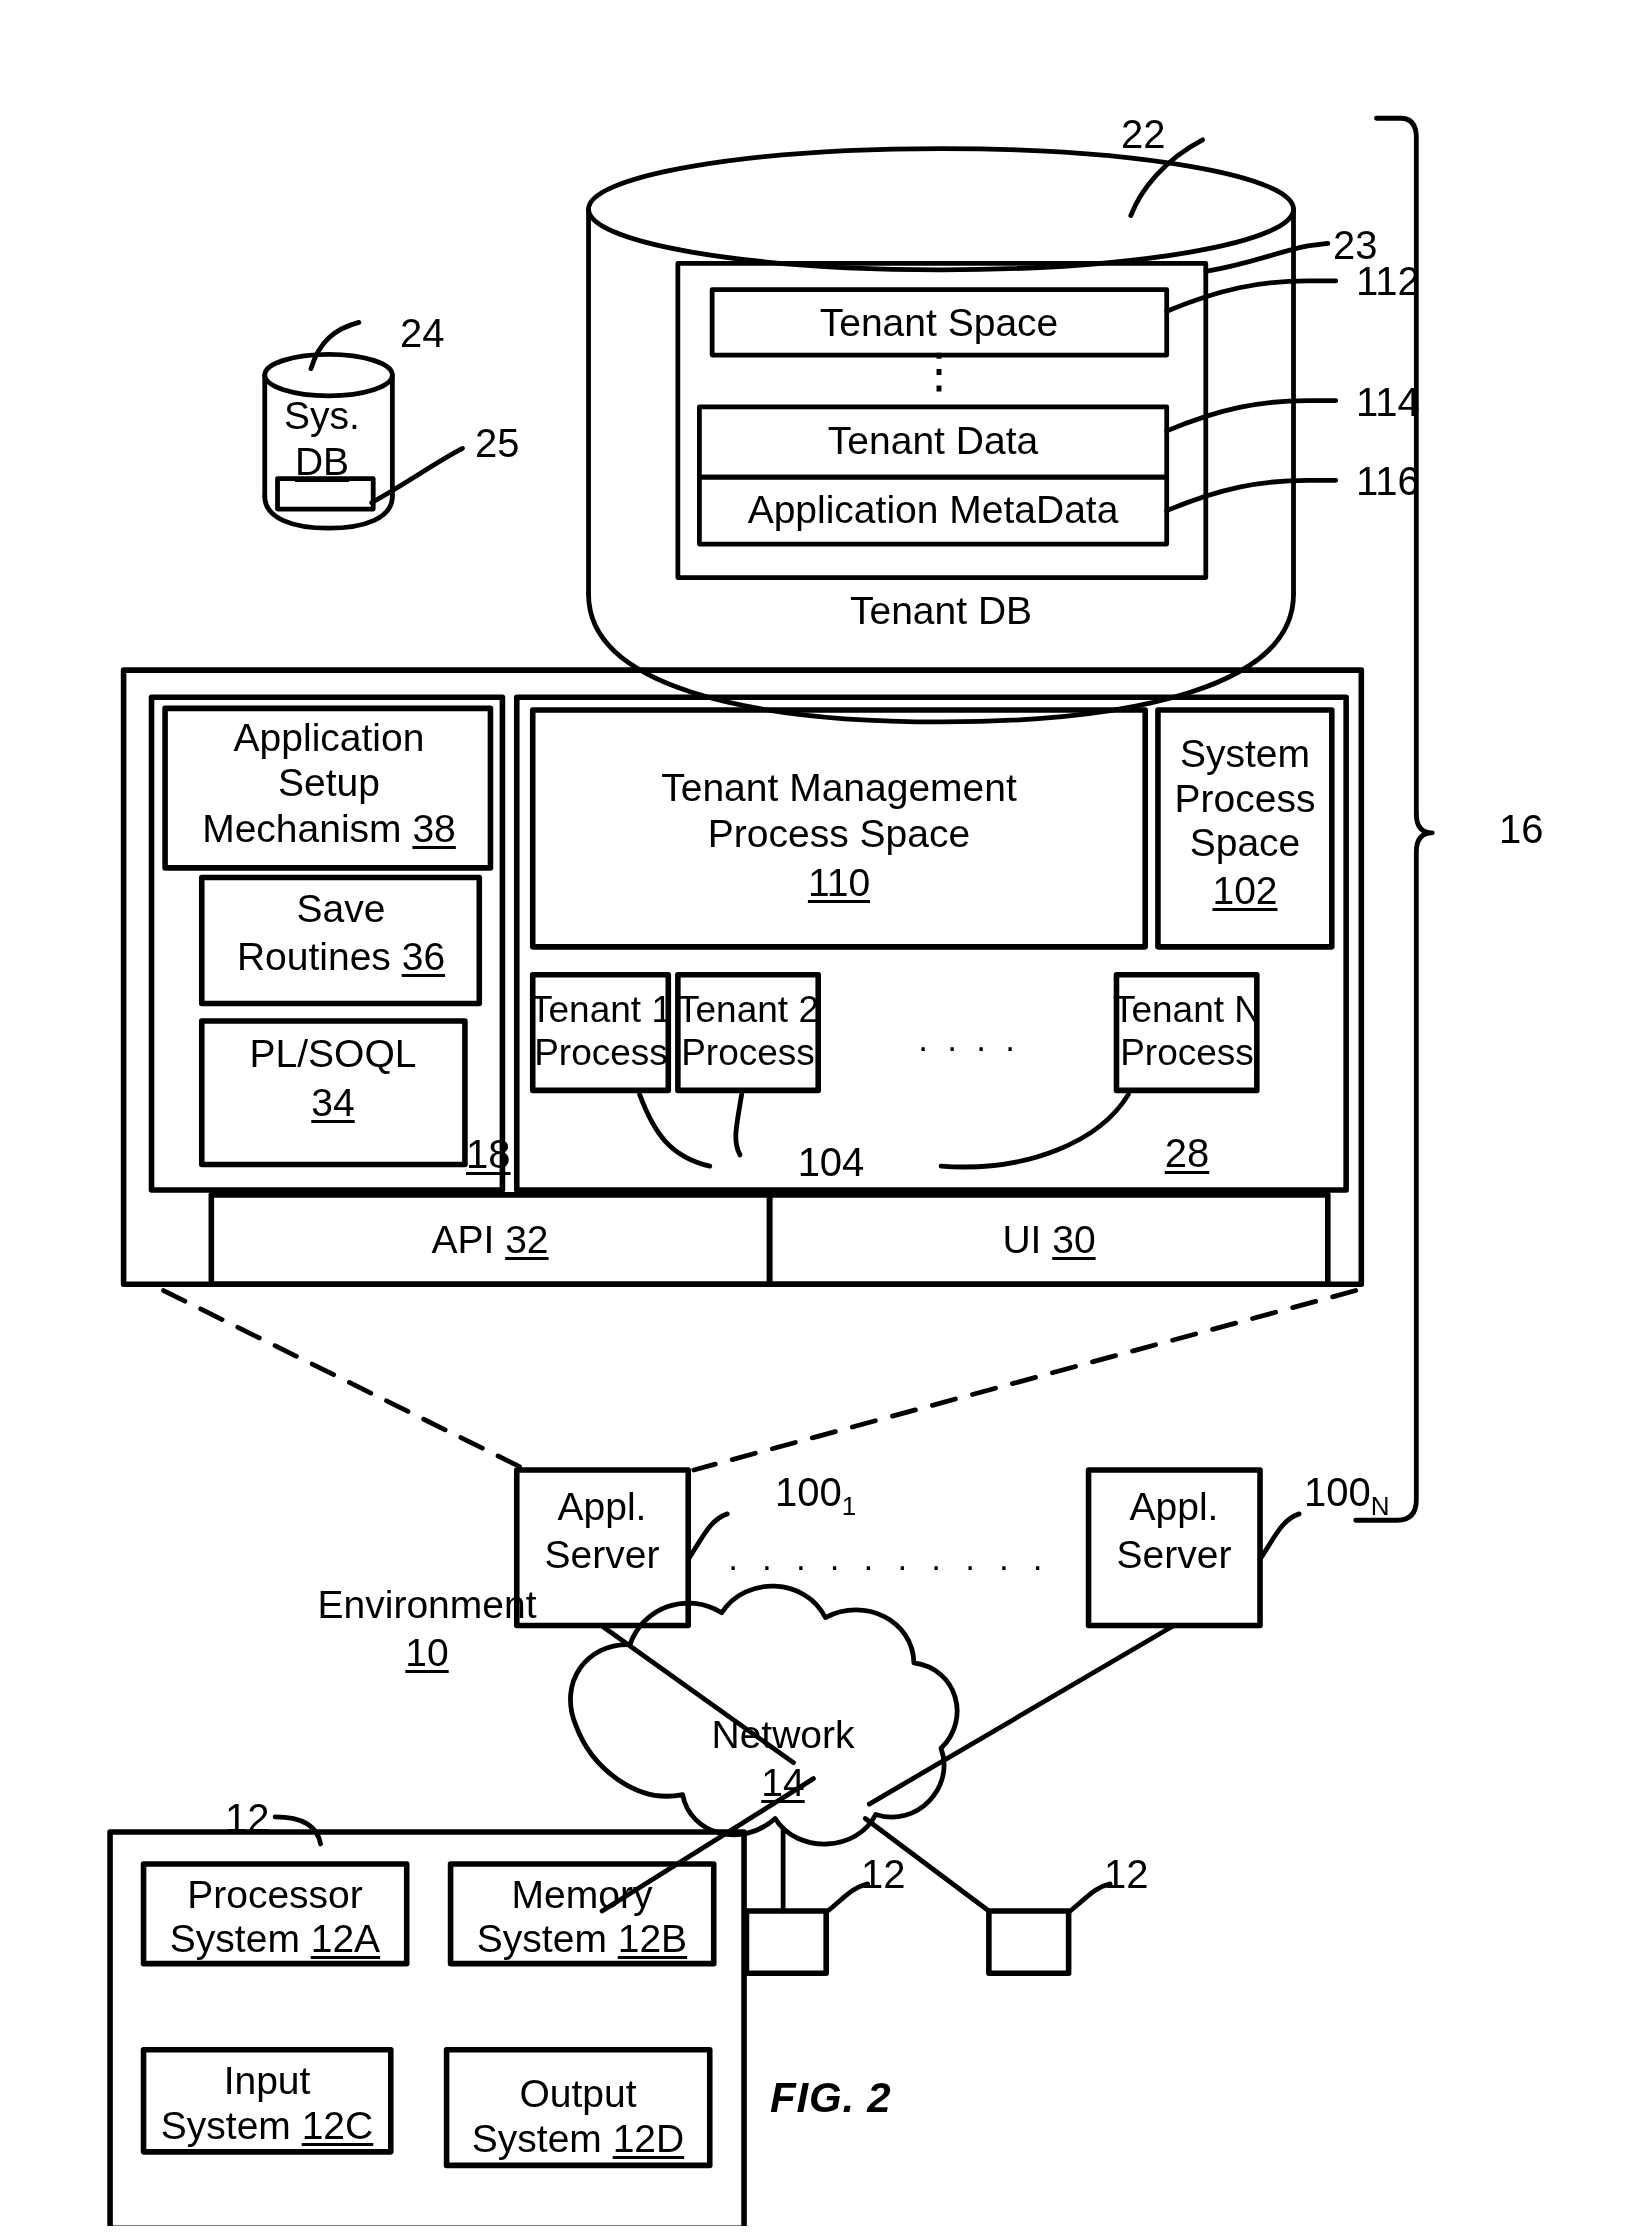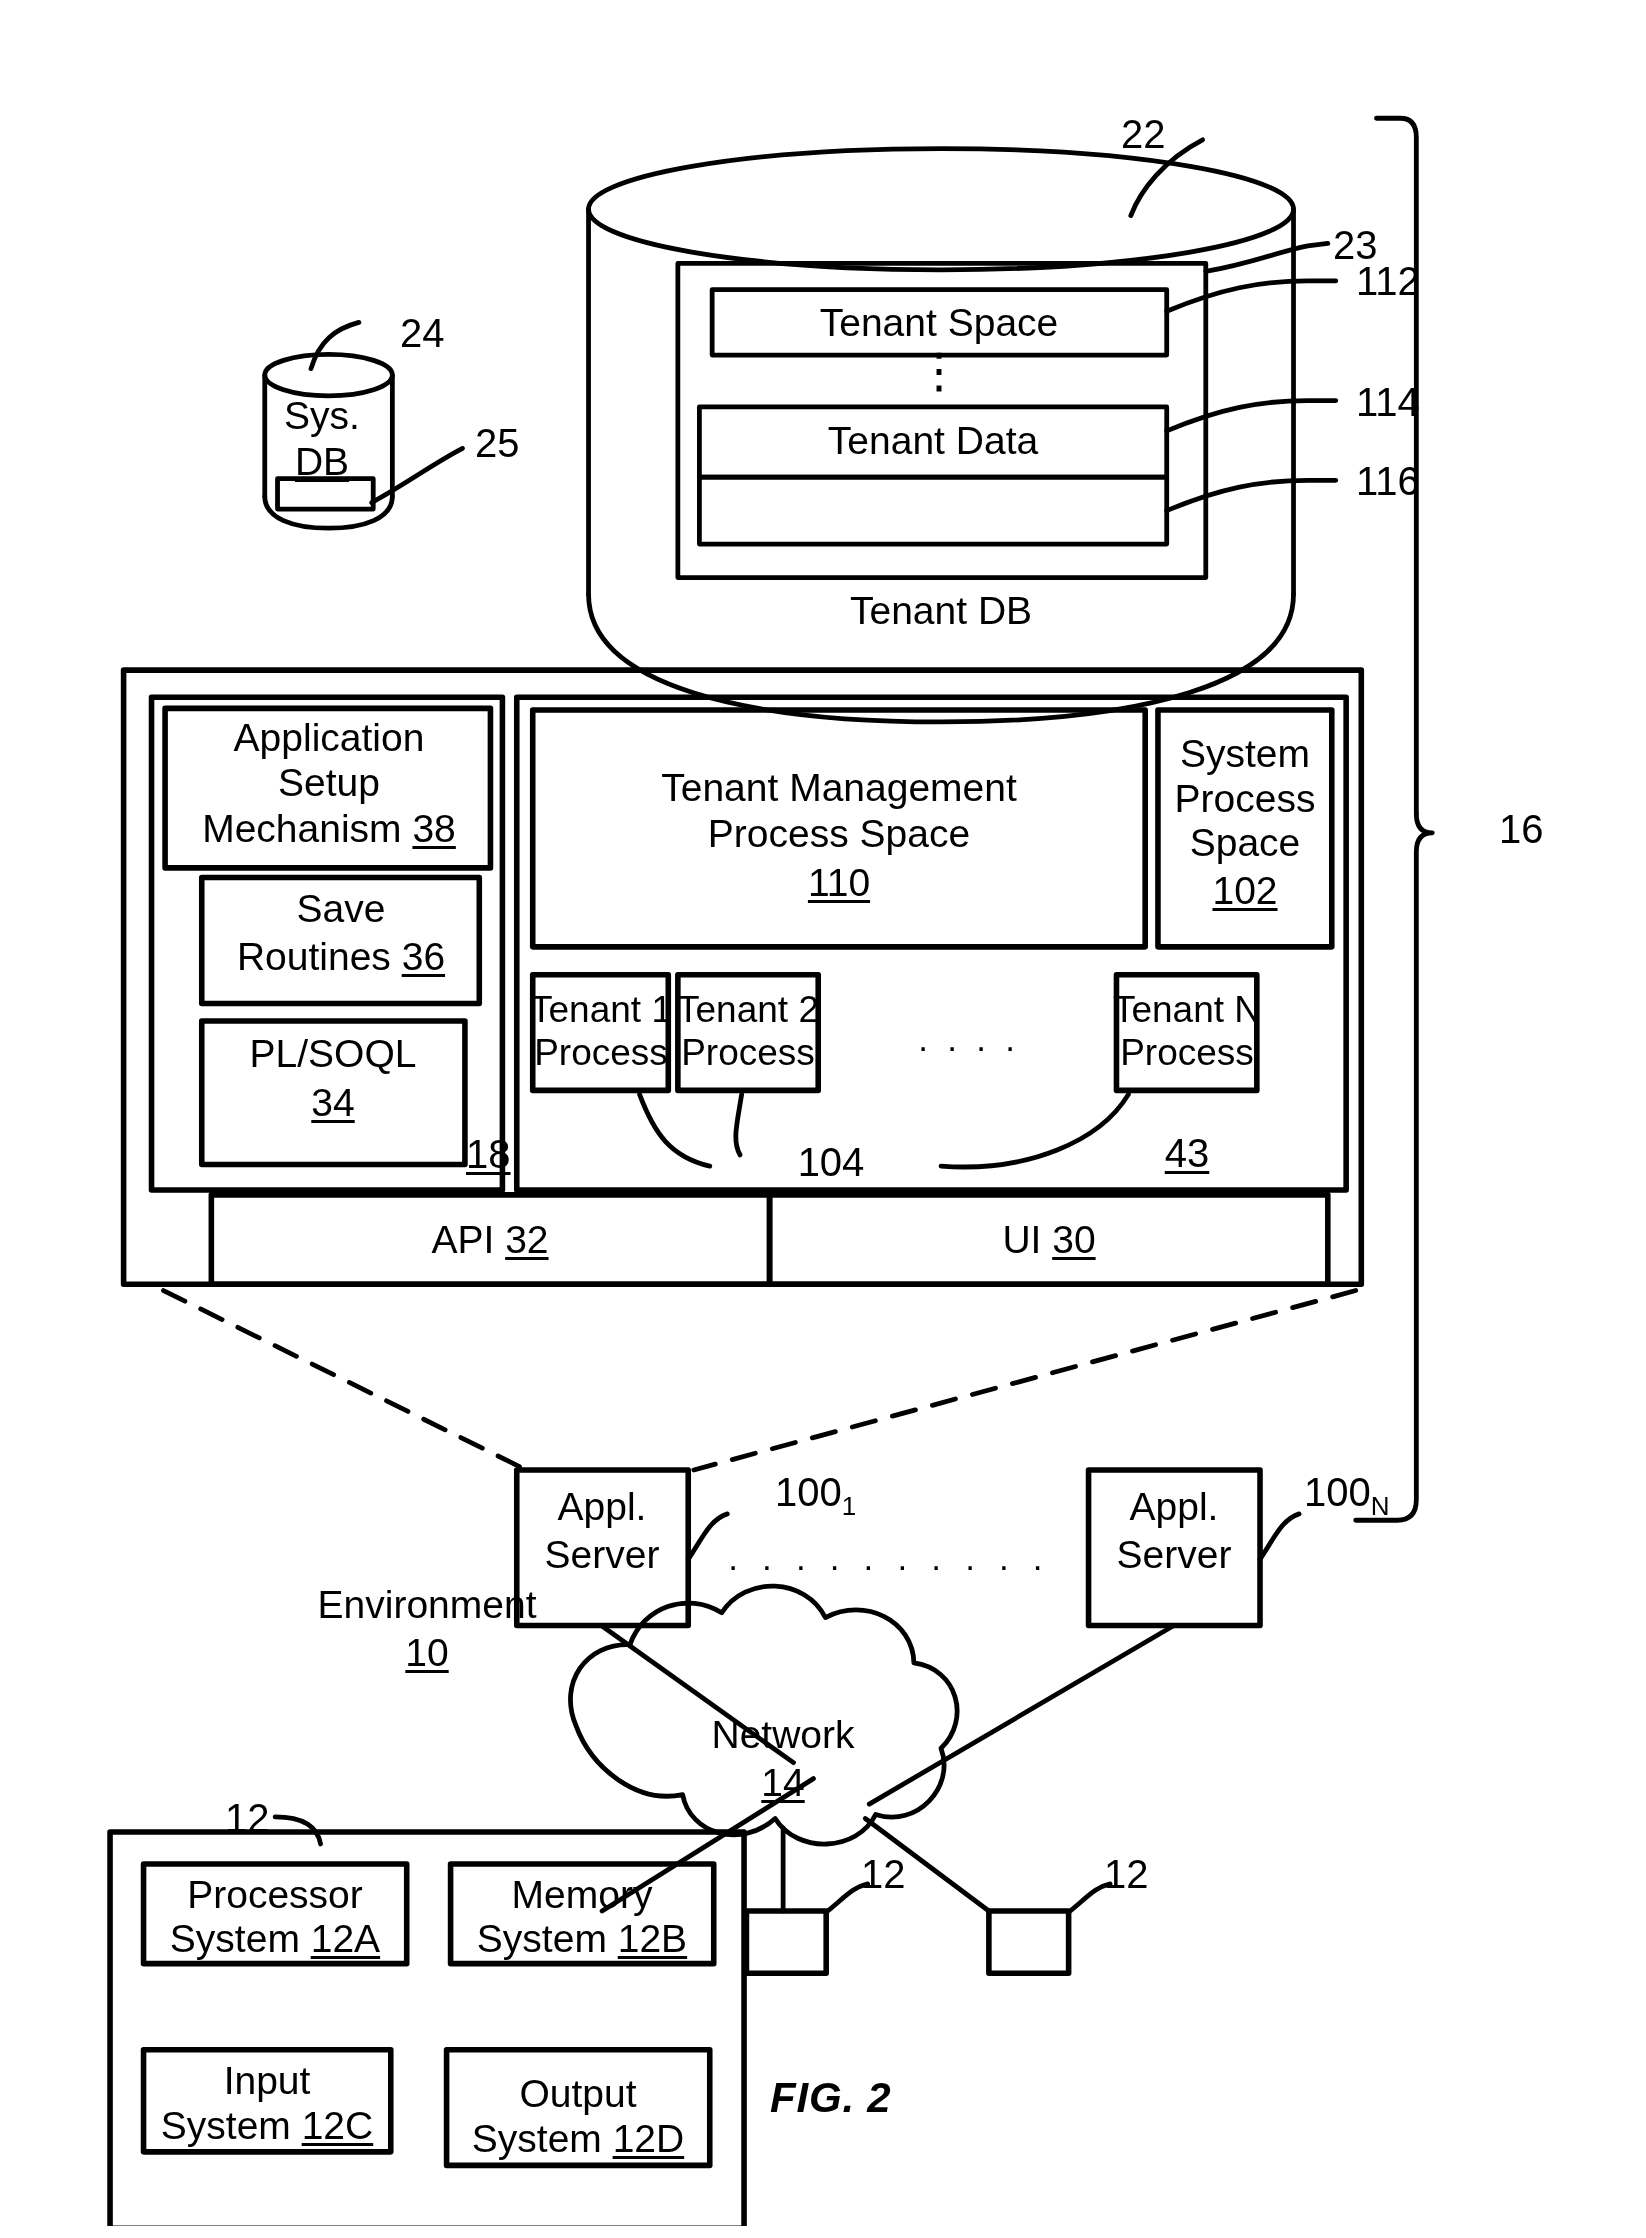--- a/index.html
+++ b/index.html
@@ -181,20 +181,21 @@
 
   <div class="lbl refnum" style="left:1121px; top:112px;">22</div>
   <div class="lbl refnum" style="left:1333px; top:223px;">23</div>
   <div class="lbl refnum" style="left:1356px; top:259px;">112</div>
   <div class="lbl refnum" style="left:1356px; top:380px;">114</div>
   <div class="lbl refnum" style="left:1356px; top:459px;">116</div>
 
   <div class="lbl boxtext ctr" style="left:939px; top:301px;">Tenant Space</div>
   <div class="lbl ctr" style="left:939px; top:354px; font-size:48px; letter-spacing:0; line-height:0.7;">⋮</div>
   <div class="lbl boxtext ctr" style="left:933px; top:419px;">Tenant Data</div>
+  <div class="lbl boxtext ctr" style="left:933px; top:488px;">Application MetaData</div>
   <div class="lbl boxtext ctr" style="left:941px; top:589px;">Tenant DB</div>
 
   <div class="lbl refnum" style="left:400px; top:311px;">24</div>
   <div class="lbl refnum" style="left:475px; top:421px;">25</div>
   <div class="lbl boxtext ctr" style="left:322px; top:394px;">Sys.</div>
   <div class="lbl boxtext ctr u" style="left:322px; top:440px;">DB</div>
 
   <div class="lbl refnum" style="left:1499px; top:807px;">16</div>
 
   <div class="lbl boxtext ctr" style="left:329px; top:716px;">Application</div>
@@ -229,21 +230,21 @@
 
   <div class="lbl boxtext ctr" style="left:748px; top:989px; font-size:37px;">Tenant 2</div>
   <div class="lbl boxtext ctr" style="left:748px; top:1032px; font-size:37px;">Process</div>
 
   <div class="lbl boxtext ctr" style="left:1187px; top:989px; font-size:37px;">Tenant N</div>
   <div class="lbl boxtext ctr" style="left:1187px; top:1032px; font-size:37px;">Process</div>
 
   <div class="lbl ctr" style="left:969px; top:1019px; font-size:35px; letter-spacing:4.8px;">. . . .</div>
 
   <div class="lbl refnum ctr" style="left:831px; top:1140px;">104</div>
-  <div class="lbl refnum ctr u" style="left:1187px; top:1131px;">43</div>
+  <div class="lbl refnum ctr u" style="left:1187px; top:1131px;">28</div>
 
   <div class="lbl boxtext ctr" style="left:490px; top:1218px;">
     <span>API</span>
     <span class="u">32</span>
   </div>
   <div class="lbl boxtext ctr" style="left:1049px; top:1218px;">
     <span>UI</span>
     <span class="u">30</span>
   </div>
 

